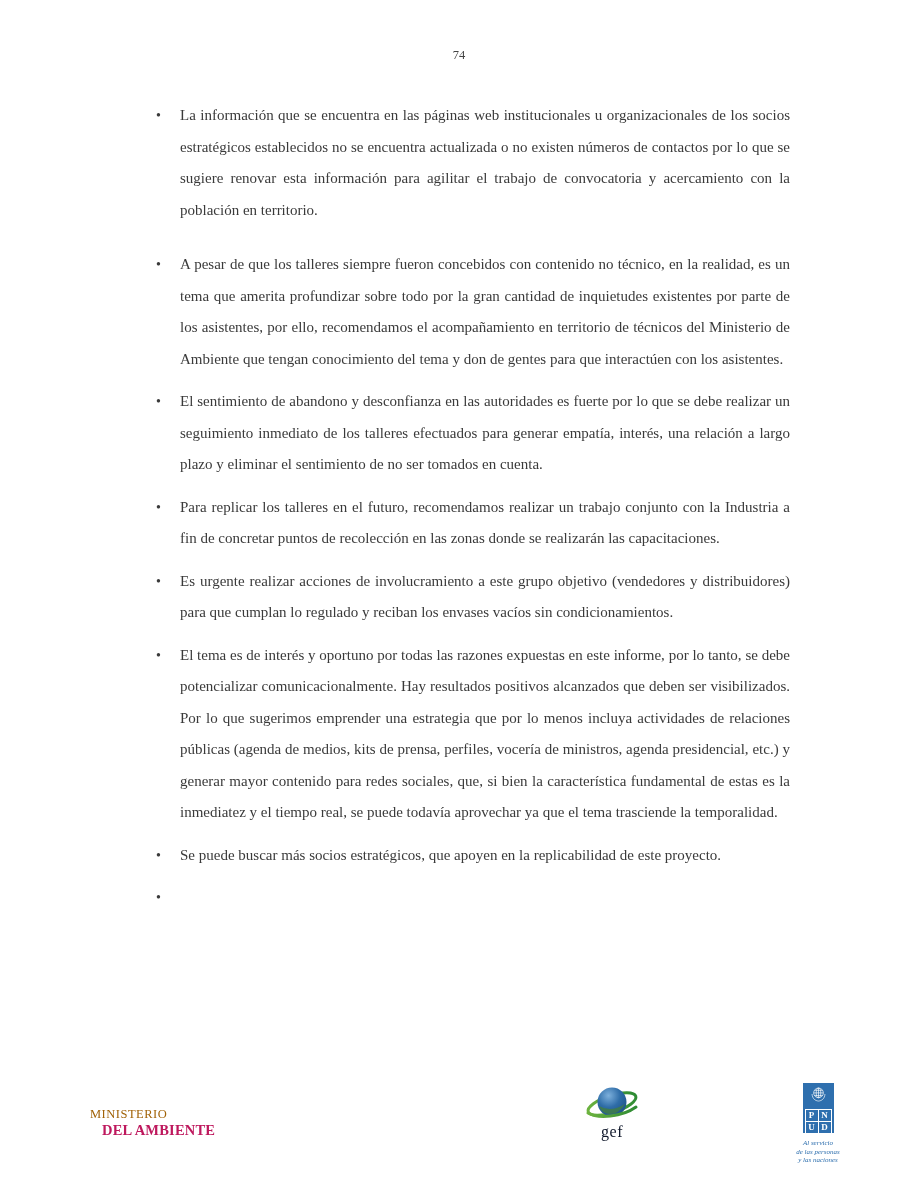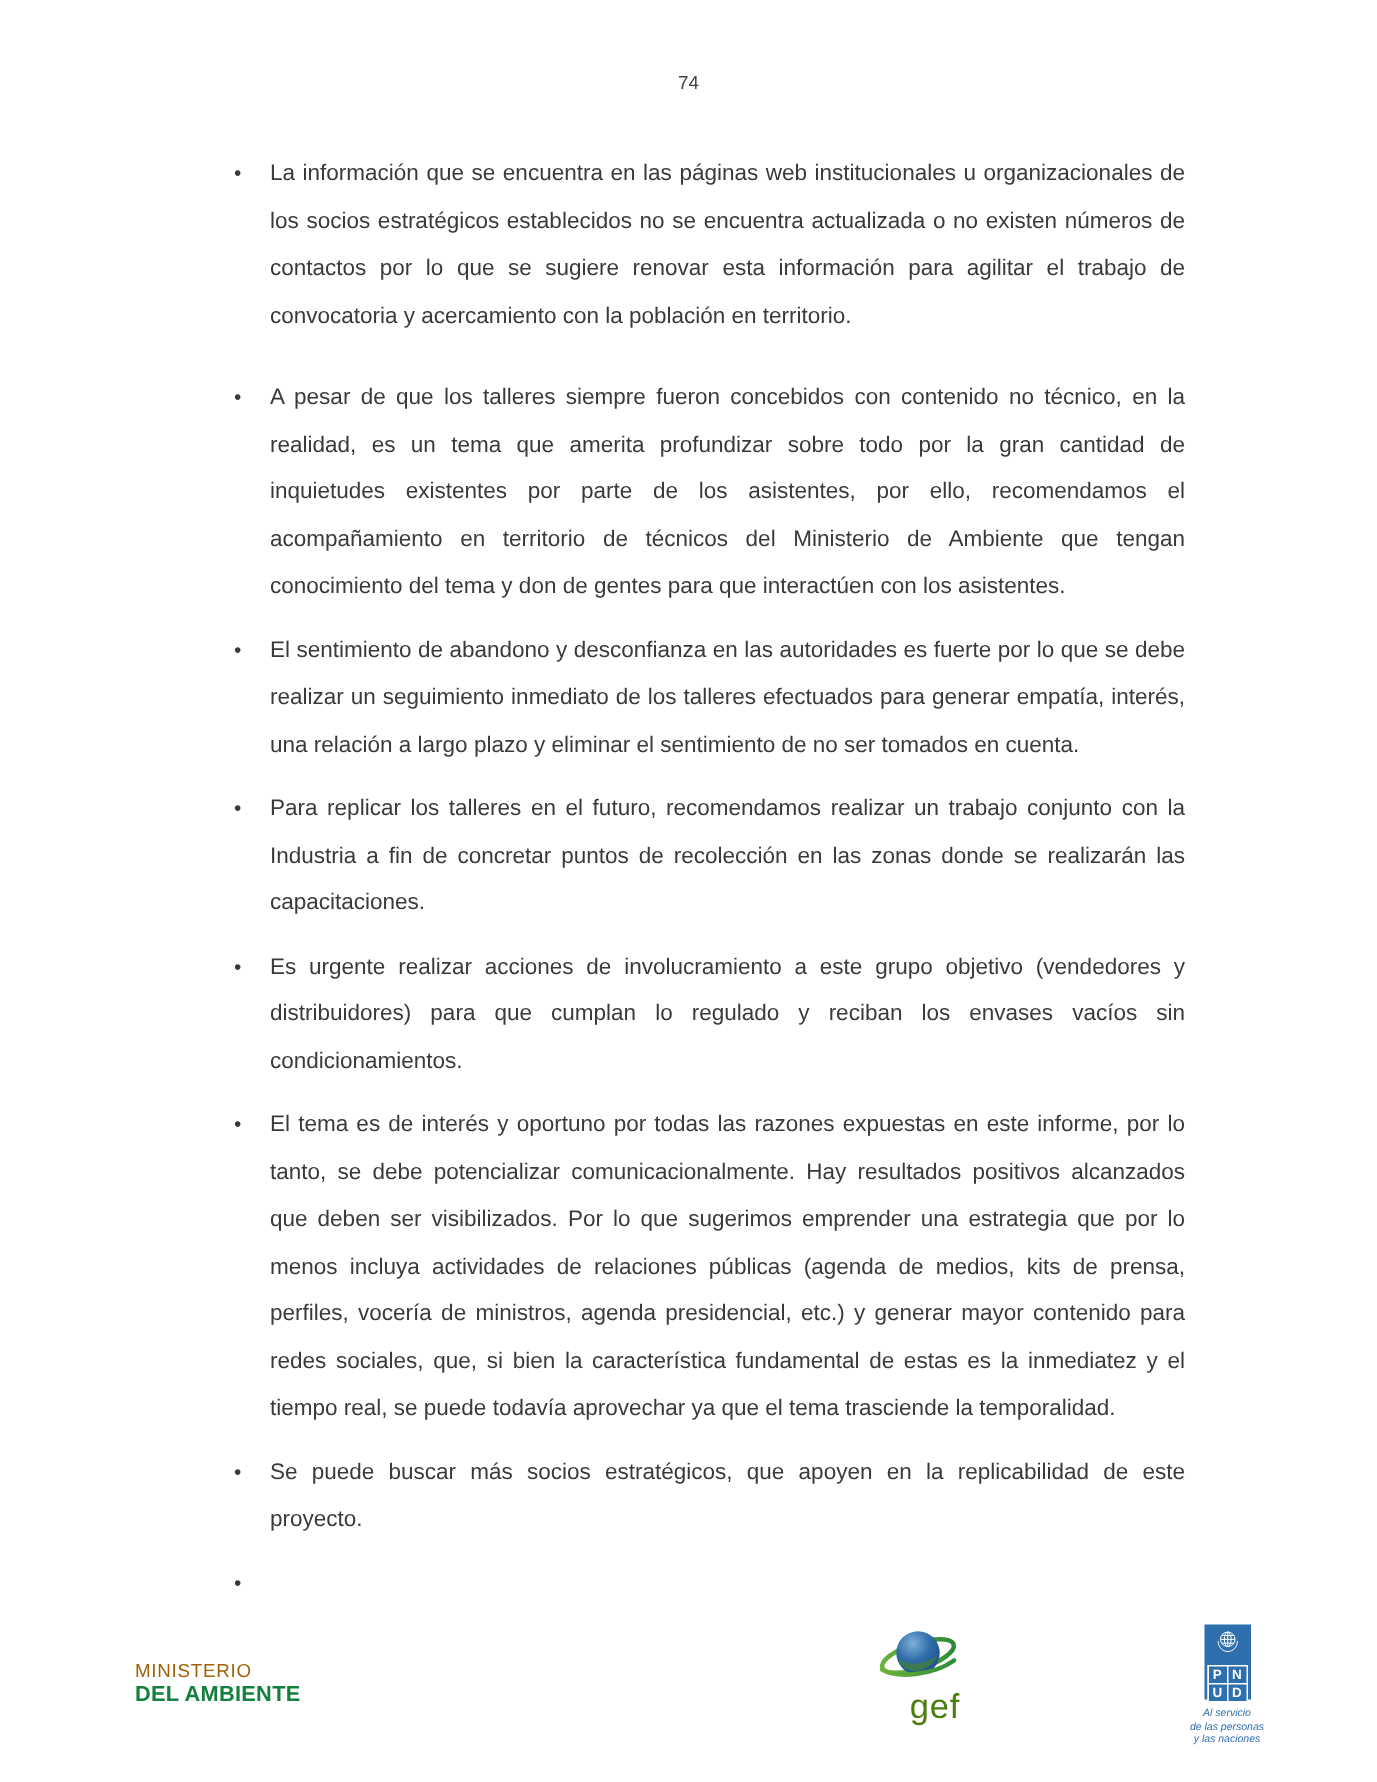--- a/index.html
+++ b/index.html
@@ -5,21 +5,21 @@
   html, body {
     margin: 0;
     padding: 0;
     background: #ffffff;
   }
   .page {
     position: relative;
     width: 918px;
     height: 1188px;
     background: #ffffff;
-    font-family: Liberation Sans, sans-serif;
+    font-family: Liberation Serif, serif;
     color: #3a3a3a;
     overflow: hidden;
   }
   .page-number {
     position: absolute;
     top: 48px;
     left: 0;
     right: 0;
     text-align: center;
     font-size: 12.5px;
@@ -69,38 +69,38 @@
   }
   .ministerio-line1 {
     font-size: 12.5px;
     letter-spacing: 0.5px;
     color: #a16207;
     font-weight: 400;
   }
   .ministerio-line2 {
     font-size: 14.5px;
     letter-spacing: 0.2px;
-    color: #15803d;
+    color: #be185d;
     font-weight: 700;
     margin-top: 2px;
+    margin-left: 12px;
   }
   .logo-gef {
     position: absolute;
     left: 584px;
     top: 8px;
     width: 56px;
     text-align: center;
   }
   .gef-wordmark {
     margin-top: -10px;
-    font-size: 23px;
-    color: #4d7c0f;
+    font-size: 16px;
+    color: #0f172a;
     font-weight: 400;
     letter-spacing: 0.5px;
-    text-align: right;
   }
   .logo-pnud {
     position: absolute;
     left: 787px;
     top: 8px;
     width: 62px;
     text-align: center;
   }
   .pnud-box {
     margin: 0 auto;

